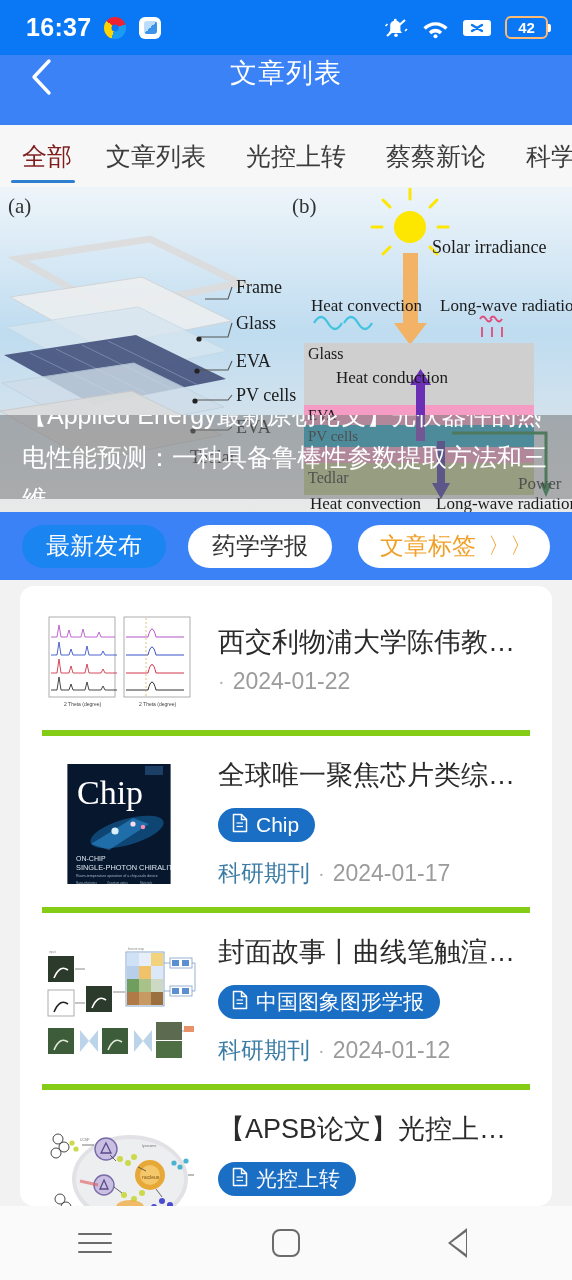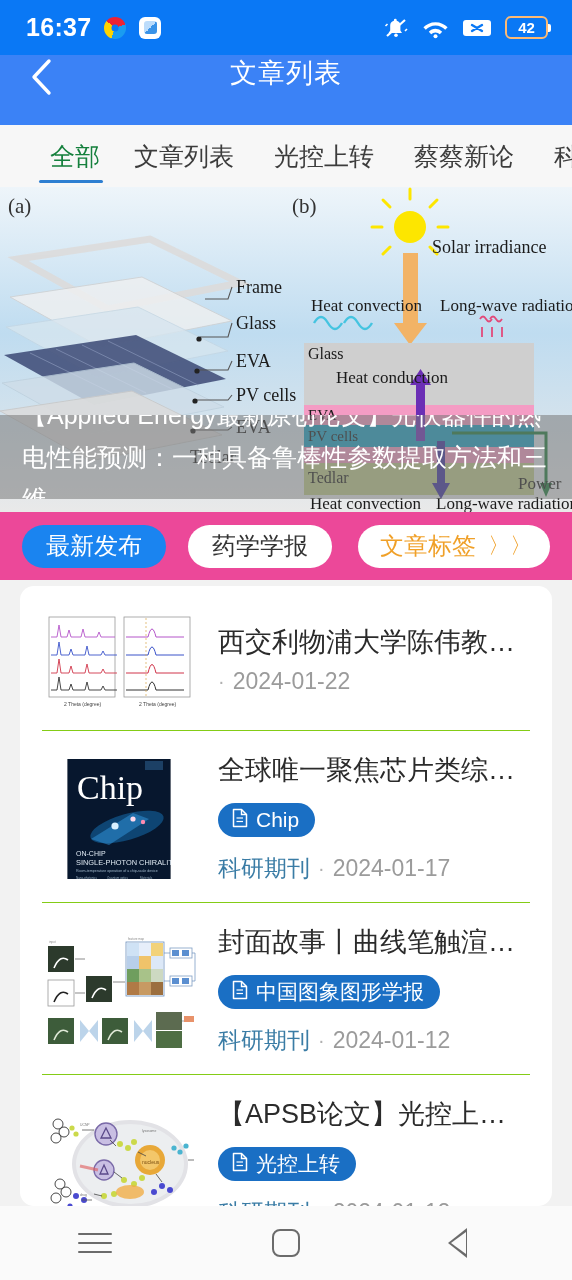--- a/index.html
+++ b/index.html
@@ -47,52 +47,52 @@
   
   .tabbar {
     height:62px; flex:0 0 62px; background:#f7f7f7; display:flex; align-items:stretch;
     overflow:hidden; position:relative;
   }
   .tab {
     display:flex; flex-direction:column; align-items:center; justify-content:center;
     padding:0 20px; font-size:25px; color:#3c3c3c; white-space:nowrap; position:relative; cursor:pointer;
   }
   .tab:first-child { padding-left:22px; padding-right:14px; }
-  .tab.active { color:#15803d;margin-left:28px; }
+  .tab.active { color:#7f1d1d; }
   .tab.active::after {
     content:""; position:absolute; bottom:4px; left:50%; transform:translateX(-50%);
     width:64px; height:3px; background:#2f7fd1; border-radius:2px;
   }
 
   
   .banner { flex:0 0 325px; position:relative; overflow:hidden; background:#cfe4f2; }
   .banner-art { position:absolute; inset:0; }
   .banner-caption {
     position:absolute; left:0; right:0; bottom:13px; height:84px;
     background:rgba(120,120,120,0.55);
     color:#fff; font-size:25px; line-height:42px; padding:0 22px;
     display:flex; align-items:center; overflow:hidden;
   }
   .banner-caption span { display:block; }
 
   
-  .filters { flex:0 0 68px; display:flex; align-items:center; padding:0 22px; gap:22px; background:#ec4899; }
+  .filters { flex:0 0 68px; display:flex; align-items:center; padding:0 22px; gap:22px; background:#3b82f6; }
   .chip {
     height:43px; border-radius:22px; display:flex; align-items:center; justify-content:center;
     padding:0 24px; font-size:24px; cursor:pointer;
   }
   .chip.primary { background:#1a84f0; color:#fff; }
   .chip.plain { background:#fff; color:#333; }
   .chip.tagbtn { background:#fff; color:#f0a028; margin-left:auto; gap:12px; padding:0 18px 0 22px; }
   .chip.tagbtn .chev { font-size:22px; }
 
   
   .listwrap { flex:1 1 auto; padding:6px 20px 0 20px; overflow:hidden; }
   .card { background:#fff; border-radius:14px; padding:0 22px; height:100%; }
-  .row { display:flex; align-items:center; gap:22px; padding:22px 0 18px 0; border-bottom:1px solid #84cc16; cursor:pointer; }
+  .row { display:flex; align-items:center; gap:22px; padding:22px 0 18px 0; border-bottom:6px solid #84cc16; cursor:pointer; }
   .row:last-child { border-bottom:none; }
   .thumb { flex:0 0 154px; height:104px; border-radius:3px; overflow:hidden; background:#fff;
      display:flex; align-items:center; justify-content:center; }
   .thumb.tall { height:120px; }
   .thumb svg { display:block; }
   .meta { flex:1 1 auto; min-width:0; display:flex; flex-direction:column; gap:9px; }
   .title { font-size:27px; color:#2b2b2b; white-space:nowrap; overflow:hidden; text-overflow:ellipsis; line-height:34px; }
   .badge {
     align-self:flex-start; background:#1a6fc4; color:#fff; border-radius:17px;
     height:34px; padding:0 16px 0 13px; display:inline-flex; align-items:center; gap:7px; font-size:21px;

